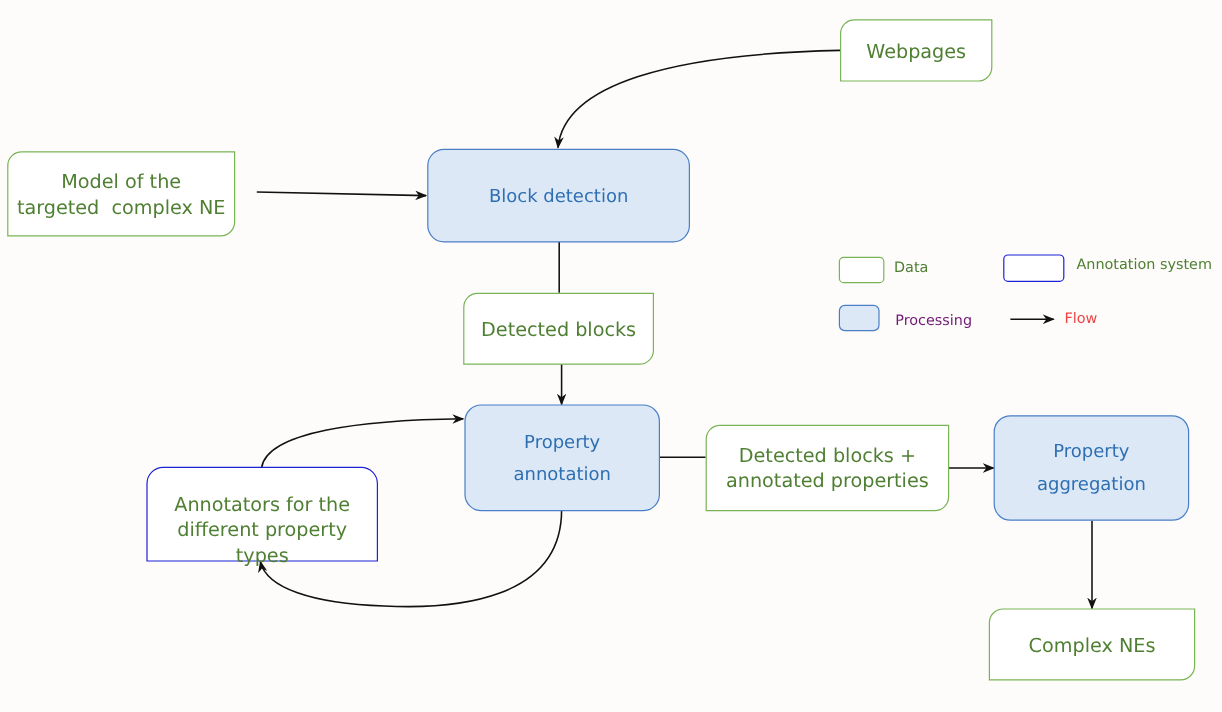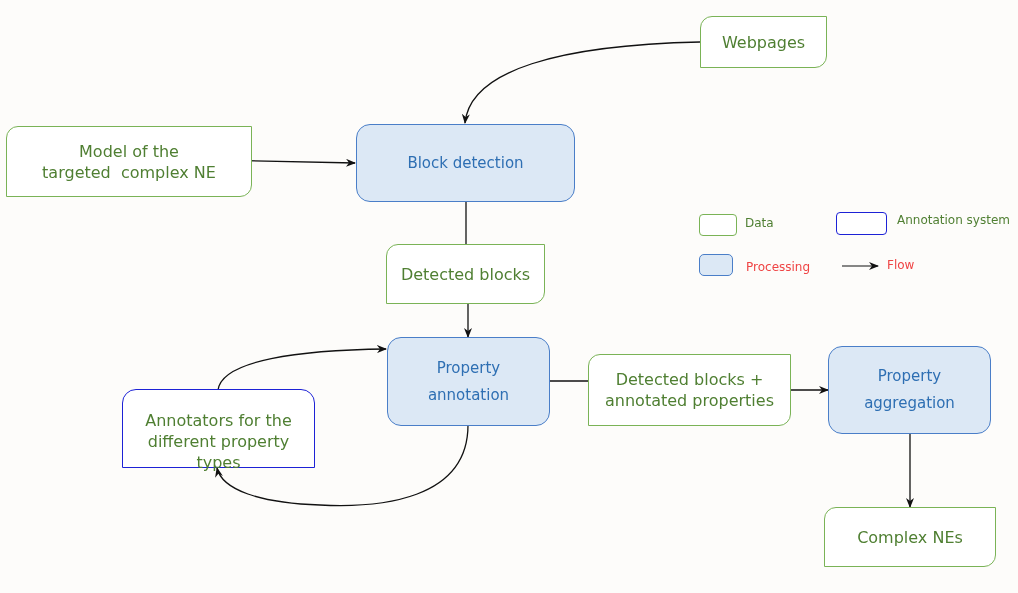--- a/index.html
+++ b/index.html
@@ -49,21 +49,21 @@
   <path d="M550,381 L588,381" fill="none" stroke="#111" stroke-width="1.3"></path>
   <path d="M790,390 L828,390" fill="none" stroke="#111" stroke-width="1.3" marker-end="url(#arr)"></path>
   <path d="M910,434 L910,507" fill="none" stroke="#111" stroke-width="1.3" marker-end="url(#arr)"></path>
   <path d="M842,266 L878,266" fill="none" stroke="#111" stroke-width="1.2" marker-end="url(#arr)"></path>
 </svg>
 
 <div class="node data" style="left:700px;top:16px;width:127px;height:52px;">
   <span>Webpages</span>
 </div>
 
-<div class="node data" style="left:6px;top:126px;width:246px;height:71px;flex-direction:column;">
+<div class="node data" style="left:6px;top:126px;width:190px;height:71px;flex-direction:column;">
   <span>Model of the</span>
   <span style="white-space:pre;">targeted  complex NE</span>
 </div>
 
 <div class="node proc" style="left:356px;top:124px;width:219px;height:78px;">
   <span>Block detection</span>
 </div>
 
 <div class="node data" style="left:386px;top:244px;width:159px;height:60px;">
   <span>Detected blocks</span>
@@ -95,16 +95,16 @@
 </div>
 
 <div>
   <div class="legend-swatch" style="left:699px;top:214px;width:38px;height:22px;background:#fff;border:1.5px solid #7ab356;border-radius:4px;"></div>
   <span class="legend-label" style="left:745px;top:216px;color:#4f7f32;">Data</span>
 
   <div class="legend-swatch" style="left:836px;top:212px;width:51px;height:23px;background:#fff;border:1.5px solid #1d22d6;border-radius:4px;"></div>
   <span class="legend-label" style="left:897px;top:213px;color:#4f7f32;">Annotation system</span>
 
   <div class="legend-swatch" style="left:699px;top:254px;width:34px;height:22px;background:#dce8f5;border:1.5px solid #4a7ec8;border-radius:5px;"></div>
-  <span class="legend-label" style="left:746px;top:260px;color:#ef4444;">Processing</span>
+  <span class="legend-label" style="left:746px;top:260px;color:#701a75;">Processing</span>
 
   <span class="legend-label" style="left:887px;top:258px;color:#ef4444;">Flow</span>
 </div>
 
 </body></html>

